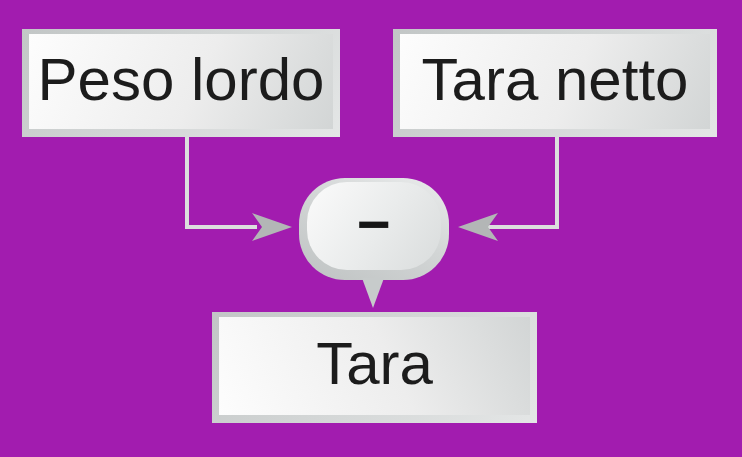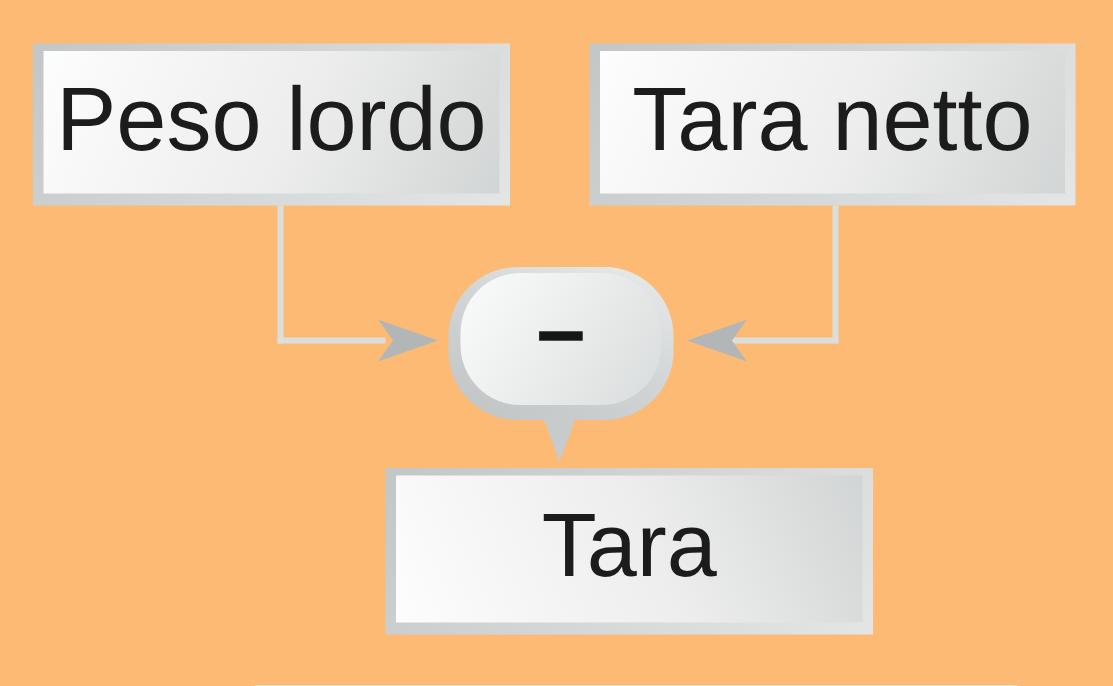--- a/index.html
+++ b/index.html
@@ -4,21 +4,21 @@
 <style>
   html, body {
     margin: 0;
     padding: 0;
     background: #ffffff;
   }
   .canvas {
     position: relative;
     width: 742px;
     height: 457px;
-    background: #fdba74;
+    background: #a21caf;
     overflow: hidden;
     font-family: "Liberation Sans", sans-serif;
   }
 
   
   .node {
     position: absolute;
     background: linear-gradient(135deg, #c2c6c6 0%, #d2d5d5 45%, #e4e6e6 100%);
   }
   .node-inner {
@@ -35,21 +35,21 @@
   .node-label {
     font-size: 60px;
     color: #1c1c1c;
     white-space: nowrap;
     line-height: 1;
     padding-bottom: 4px;
   }
 
   #node-peso-lordo { left: 22px;  top: 29px;  width: 318px; height: 108px; }
   #node-peso-netto { left: 393px; top: 29px;  width: 324px; height: 108px; }
-  #node-tara       { left: 212px; top: 312px; width: 325px; height: 111px; margin-left: 45px; }
+  #node-tara       { left: 212px; top: 312px; width: 325px; height: 111px; }
 
   
   .line {
     position: absolute;
     background: #dcdede;
   }
   #conn-left-v  { left: 185px; top: 137px; width: 4px;  height: 92px; }
   #conn-left-h  { left: 185px; top: 225px; width: 72px; height: 4px;  }
   #conn-right-v { left: 555px; top: 137px; width: 4px;  height: 92px; }
   #conn-right-h { left: 487px; top: 225px; width: 72px; height: 4px;  }

